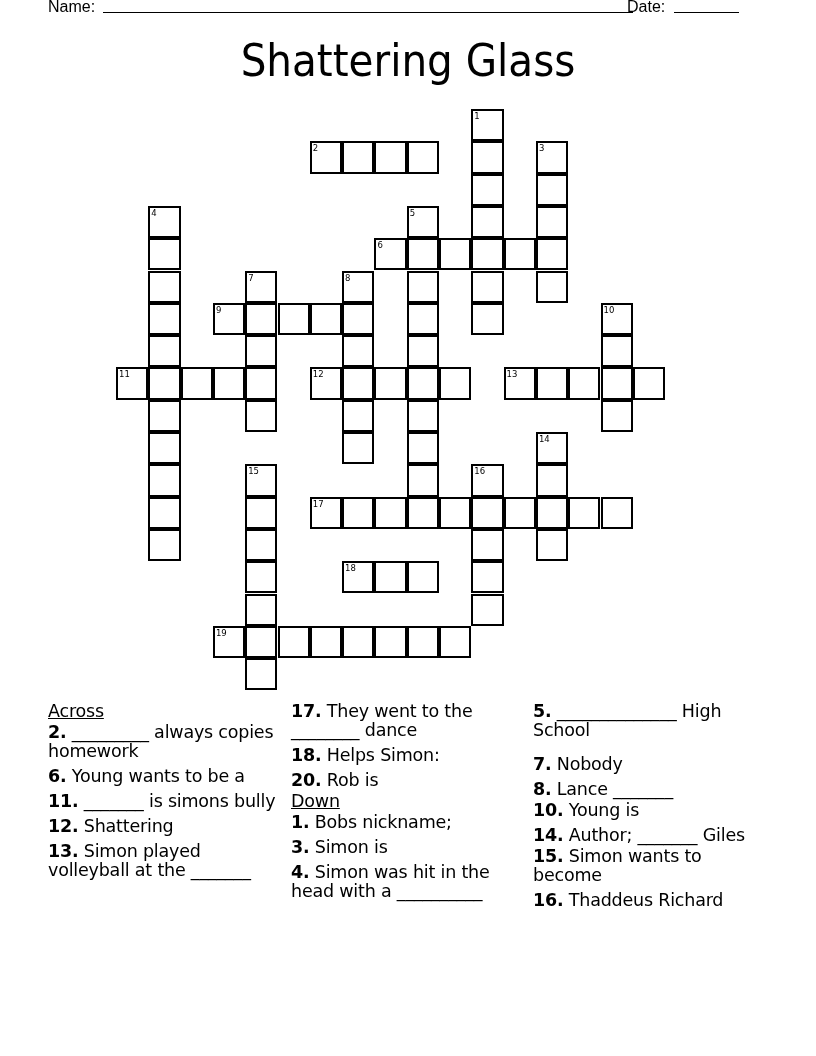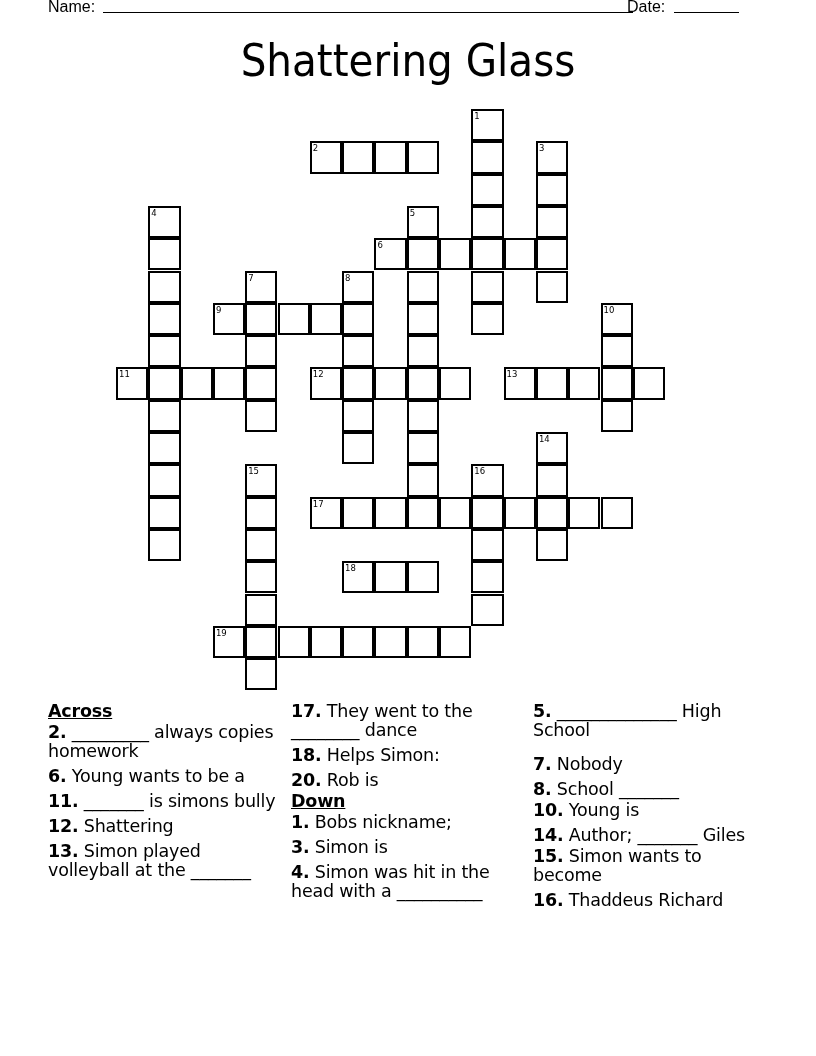--- a/index.html
+++ b/index.html
@@ -7,21 +7,21 @@
   .header-line { position: absolute; top: -2px; left: 48px; font-family: "Liberation Sans", sans-serif; font-size: 16px; color: #000; white-space: nowrap; }
   .header-line .name-label { position: absolute; left: 0; }
   .header-line .name-blank { position: absolute; left: 55px; top: 14px; width: 530px; border-bottom: 1px solid #000; }
   .header-line .date-label { position: absolute; left: 579px; }
   .header-line .date-blank { position: absolute; left: 626px; top: 14px; width: 65px; border-bottom: 1px solid #000; }
   .title { position: absolute; top: 34px; left: 0; width: 816px; text-align: center; font-family: "DejaVu Sans", sans-serif; font-size: 45px; letter-spacing: 0px; transform: scaleX(0.9); }
   .grid { position: absolute; left: 0; top: 0; width: 816px; height: 700px; }
   .cell { position: absolute; width: 32.3px; height: 32.3px; box-sizing: border-box; border: 2px solid #000; background: #fff; margin-left: -1px; margin-top: -1px; }
   .cell .num { position: absolute; left: 1px; top: 0px; font-family: "DejaVu Sans", sans-serif; font-size: 8.5px; line-height: 10px; }
   .clues { position: absolute; top: 702px; font-family: "DejaVu Sans", sans-serif; font-size: 17.5px; line-height: 19px; letter-spacing: -0.2px; }
-  .clues .heading { font-weight: bold; text-decoration: underline; margin-bottom: 2px; display: block; }
+  .clues .heading { font-weight: normal; text-decoration: underline; margin-bottom: 2px; display: block; }
   .clue { margin-bottom: 6px; }
   .clue .n { font-weight: bold; }
   .col1 { left: 48px; width: 232px; }
   .col2 { left: 291px; width: 232px; }
   .col3 { left: 533px; width: 240px; }
 </style>
 </head>
 <body>
 
 <div class="header-line">
@@ -190,18 +190,18 @@
   <div class="clue" style="margin-bottom:2px"><span class="n">20.</span><span> Rob is</span></div>
   <span class="heading">Down</span>
   <div class="clue"><span class="n">1.</span><span> Bobs nickname;</span></div>
   <div class="clue"><span class="n">3.</span><span> Simon is</span></div>
   <div class="clue"><span class="n">4.</span><span> Simon was hit in the head with a __________</span></div>
 </div>
 
 <div class="clues col3">
   <div class="clue" style="margin-bottom:15px"><span class="n">5.</span><span> ______________ High School</span></div>
   <div class="clue"><span class="n">7.</span><span> Nobody</span></div>
-  <div class="clue" style="margin-bottom:2px"><span class="n">8.</span><span> School _______</span></div>
+  <div class="clue" style="margin-bottom:2px"><span class="n">8.</span><span> Lance _______</span></div>
   <div class="clue"><span class="n">10.</span><span> Young is</span></div>
   <div class="clue" style="margin-bottom:2px"><span class="n">14.</span><span> Author; _______ Giles</span></div>
   <div class="clue"><span class="n">15.</span><span> Simon wants to become</span></div>
   <div class="clue"><span class="n">16.</span><span> Thaddeus Richard</span></div>
 </div>
 
 </body></html>

